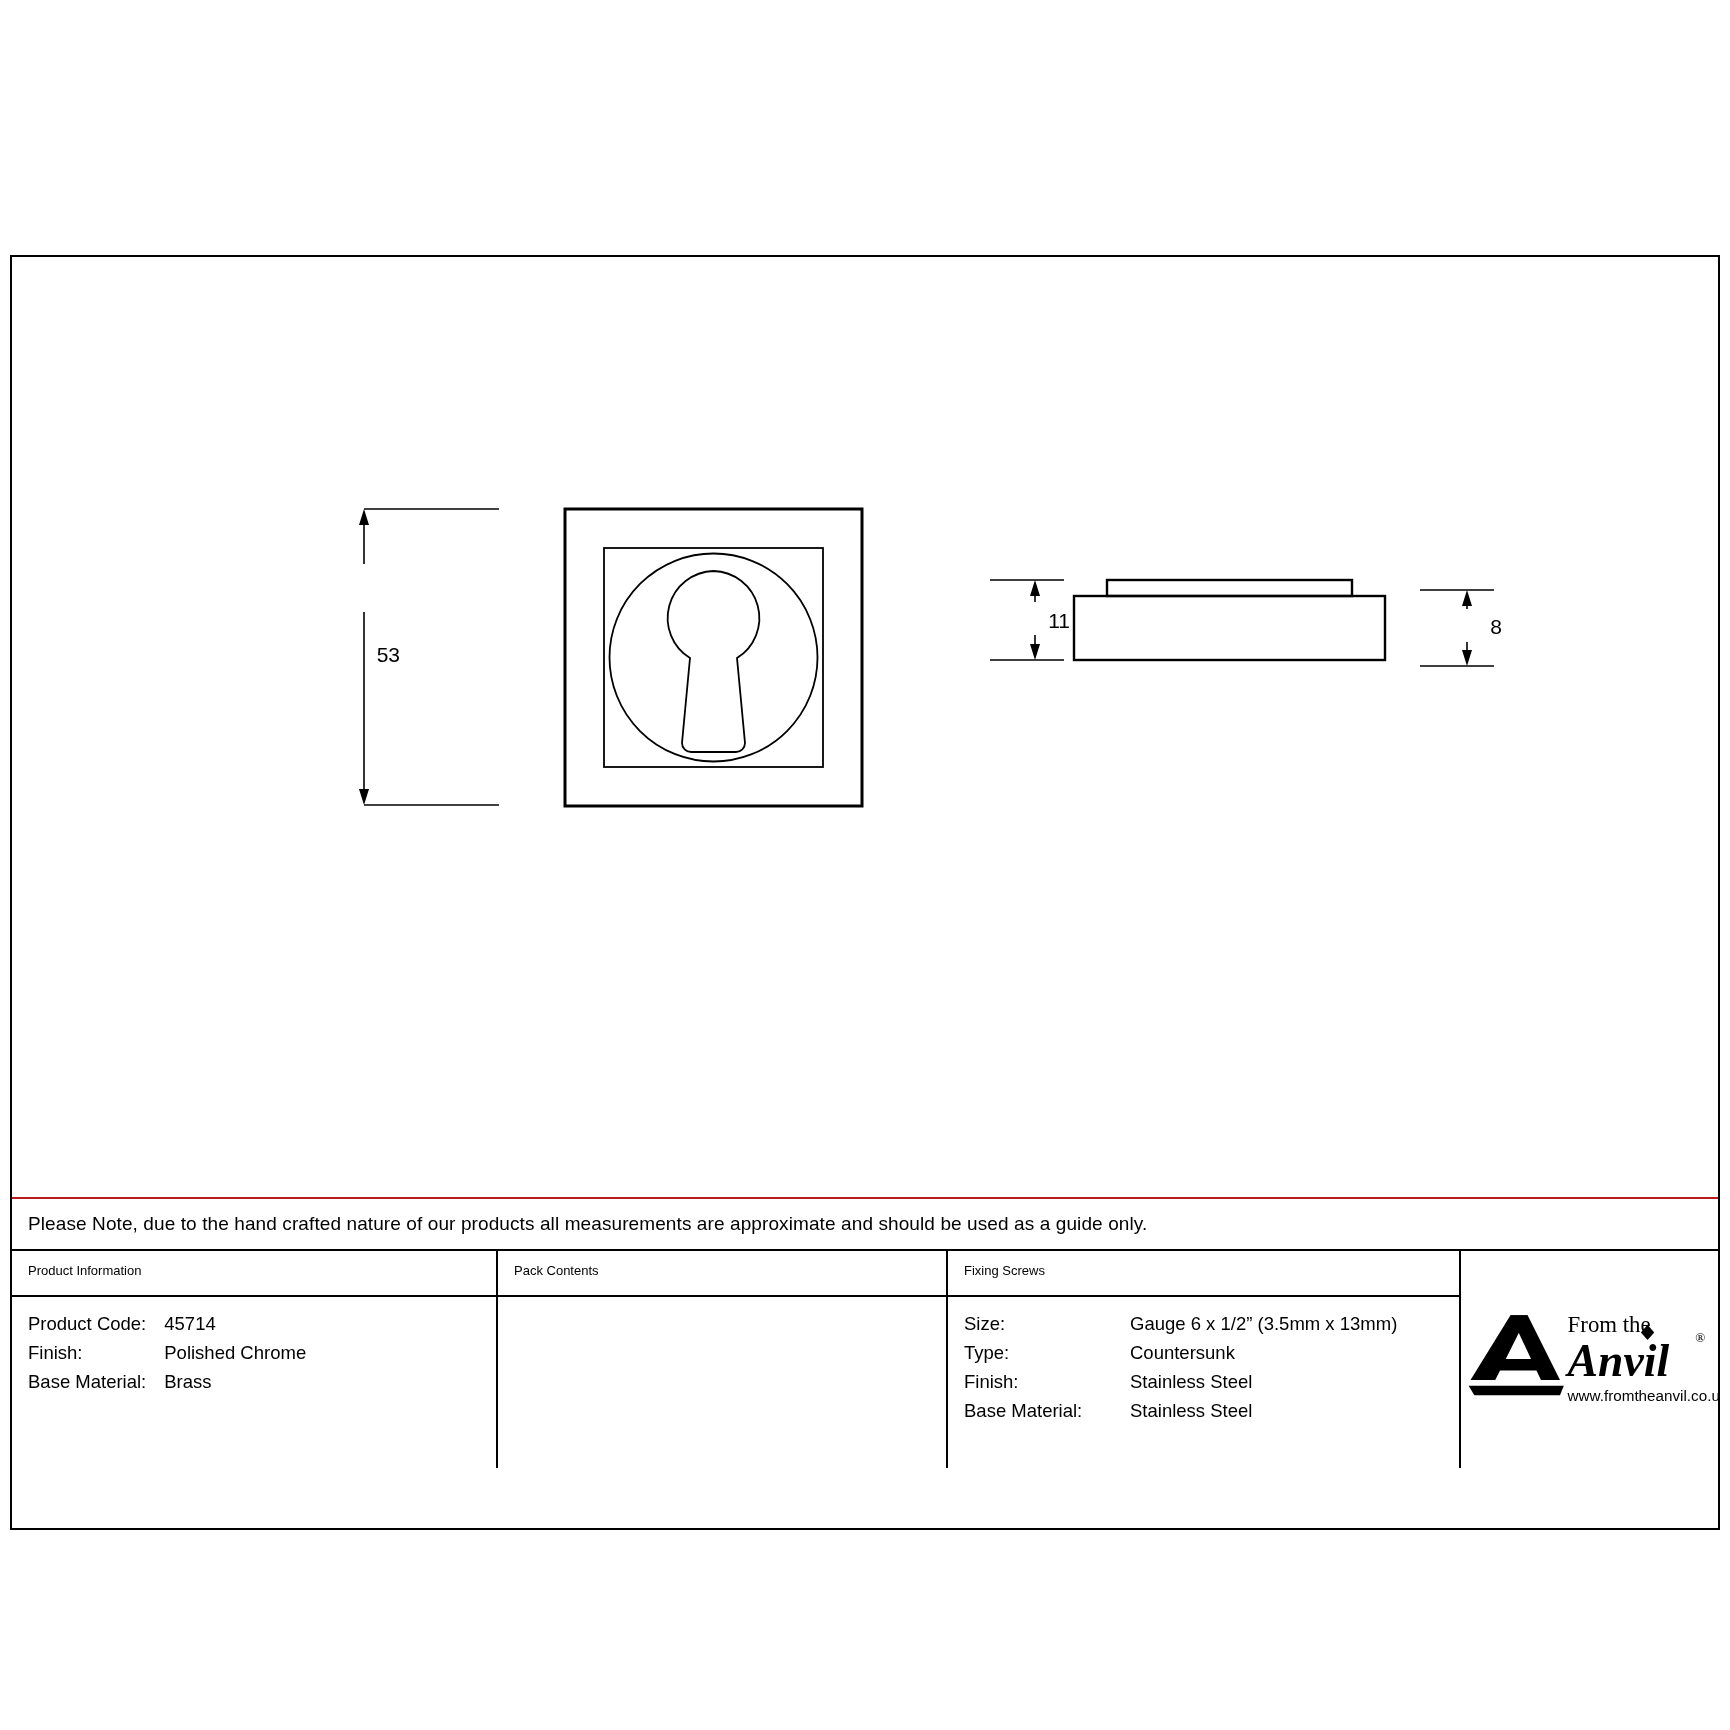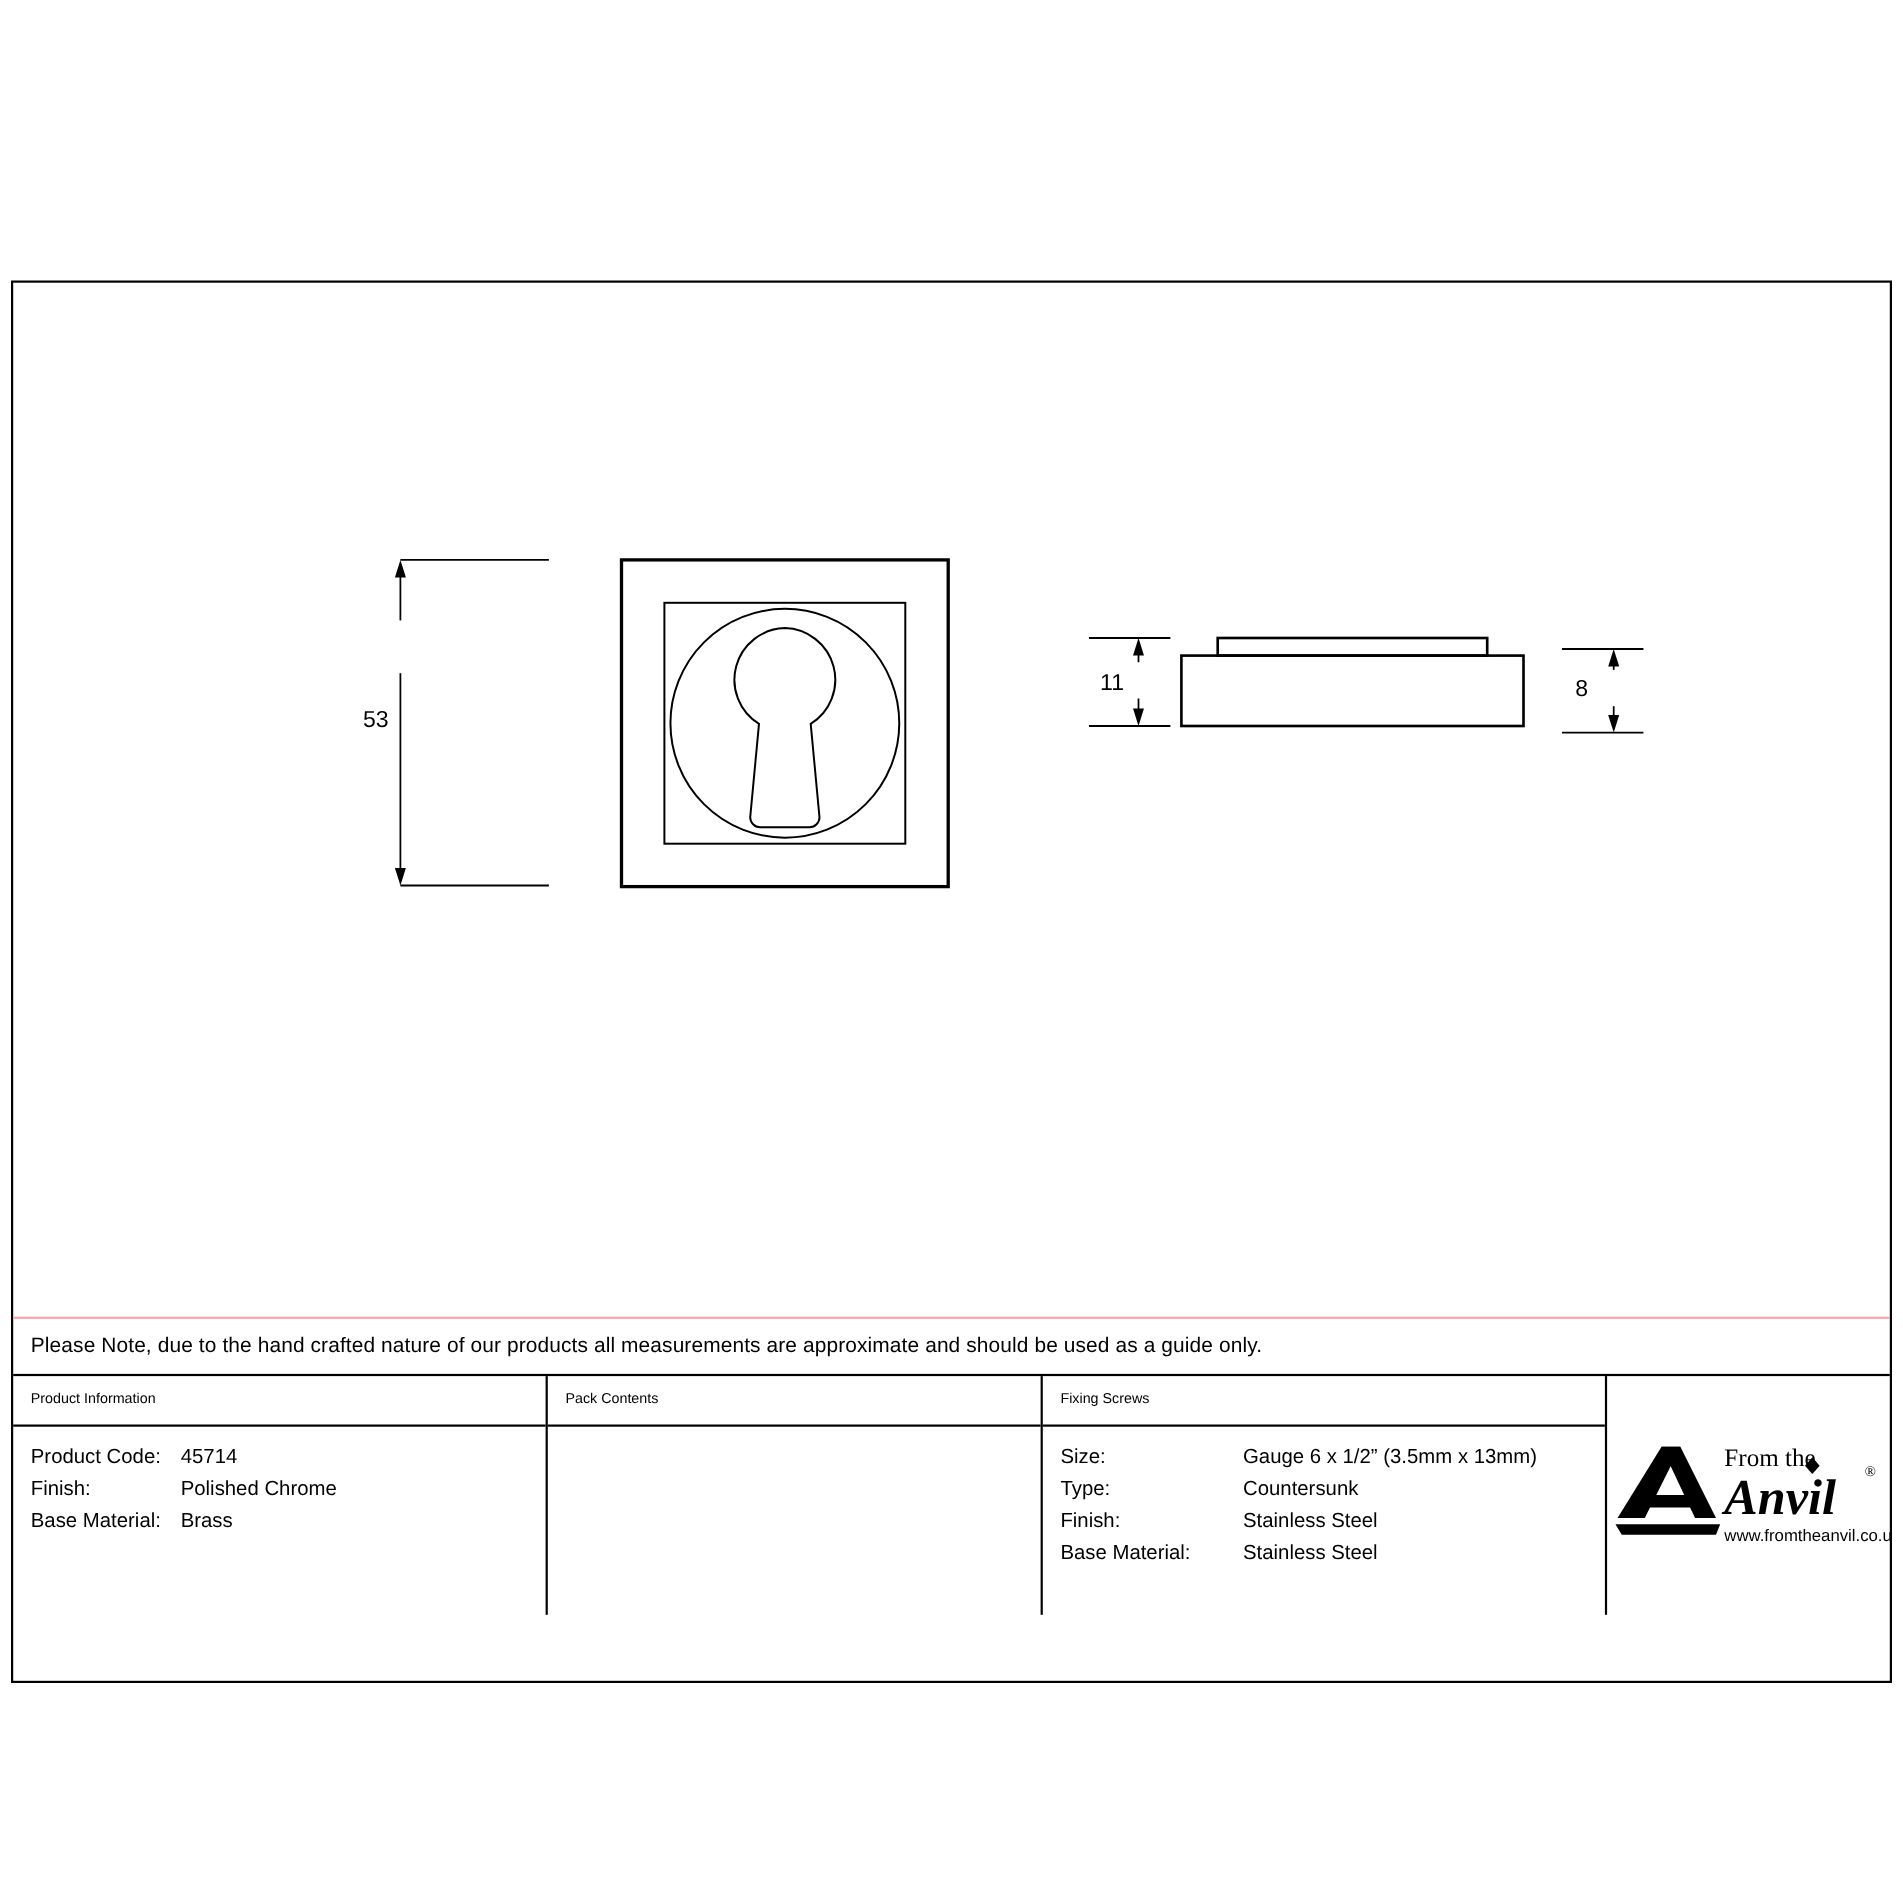--- a/index.html
+++ b/index.html
@@ -31,21 +31,21 @@
     width: 100%;
     height: 940px;
   }
   
   #note-row {
     position: absolute;
     left: 0;
     top: 940px;
     width: 100%;
     height: 52px;
-    border-top: 2px solid #fca5a5;
+    border-top: 2px solid #b91c1c;
     box-sizing: border-box;
   }
   #note-text {
     position: absolute;
     left: 16px;
     top: 14px;
     font-size: 19px;
     letter-spacing: 0.1px;
     white-space: nowrap;
   }
@@ -113,21 +113,21 @@
     position: absolute;
     left: 0; top: 0; right: 0; bottom: 0;
     display: flex;
     align-items: center;
     justify-content: center;
   }
   
   .dimtext {
     position: absolute;
     font-size: 21px;
-    text-align: left;
+    text-align: right;
   }
 </style>
 </head>
 <body>
 
 <div id="sheet">
 
   <div id="drawing">
 
     <svg width="1710" height="940" viewBox="0 0 1710 940">

